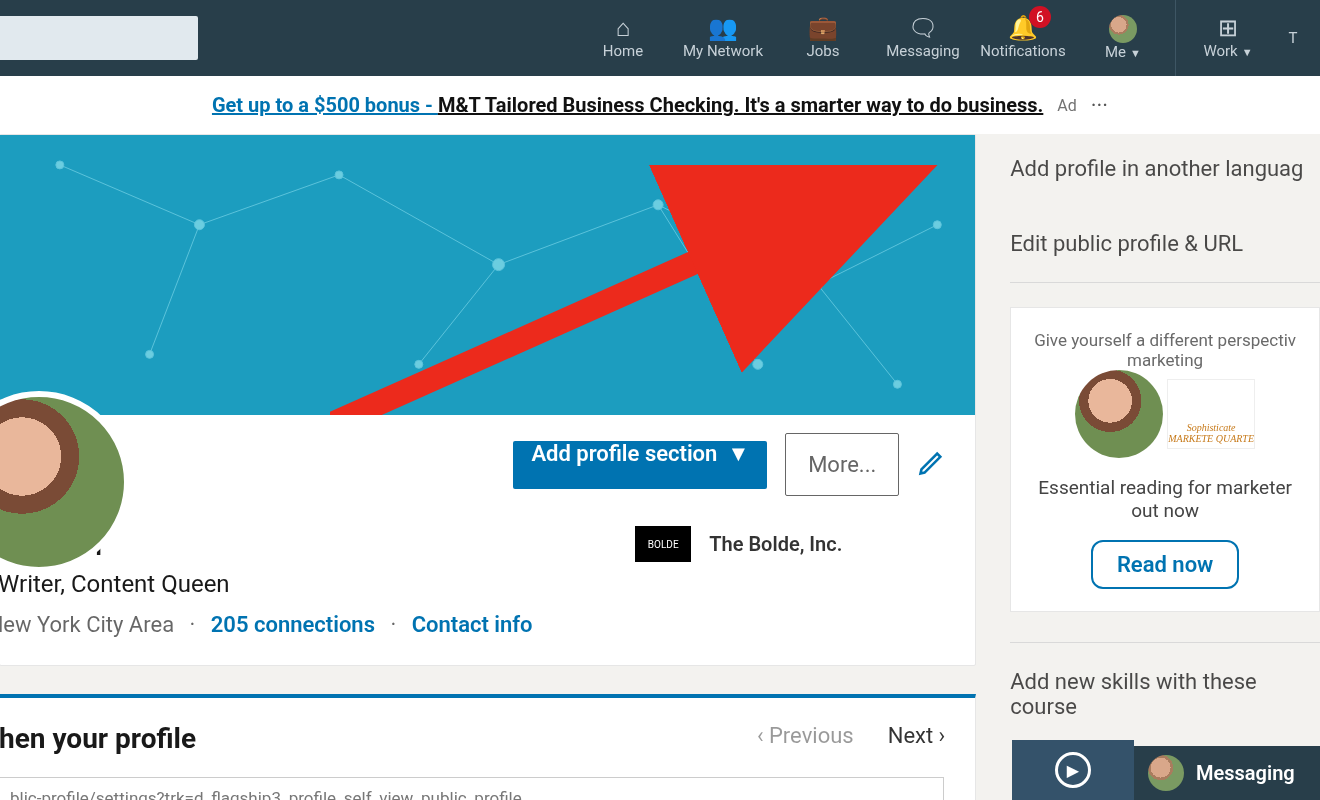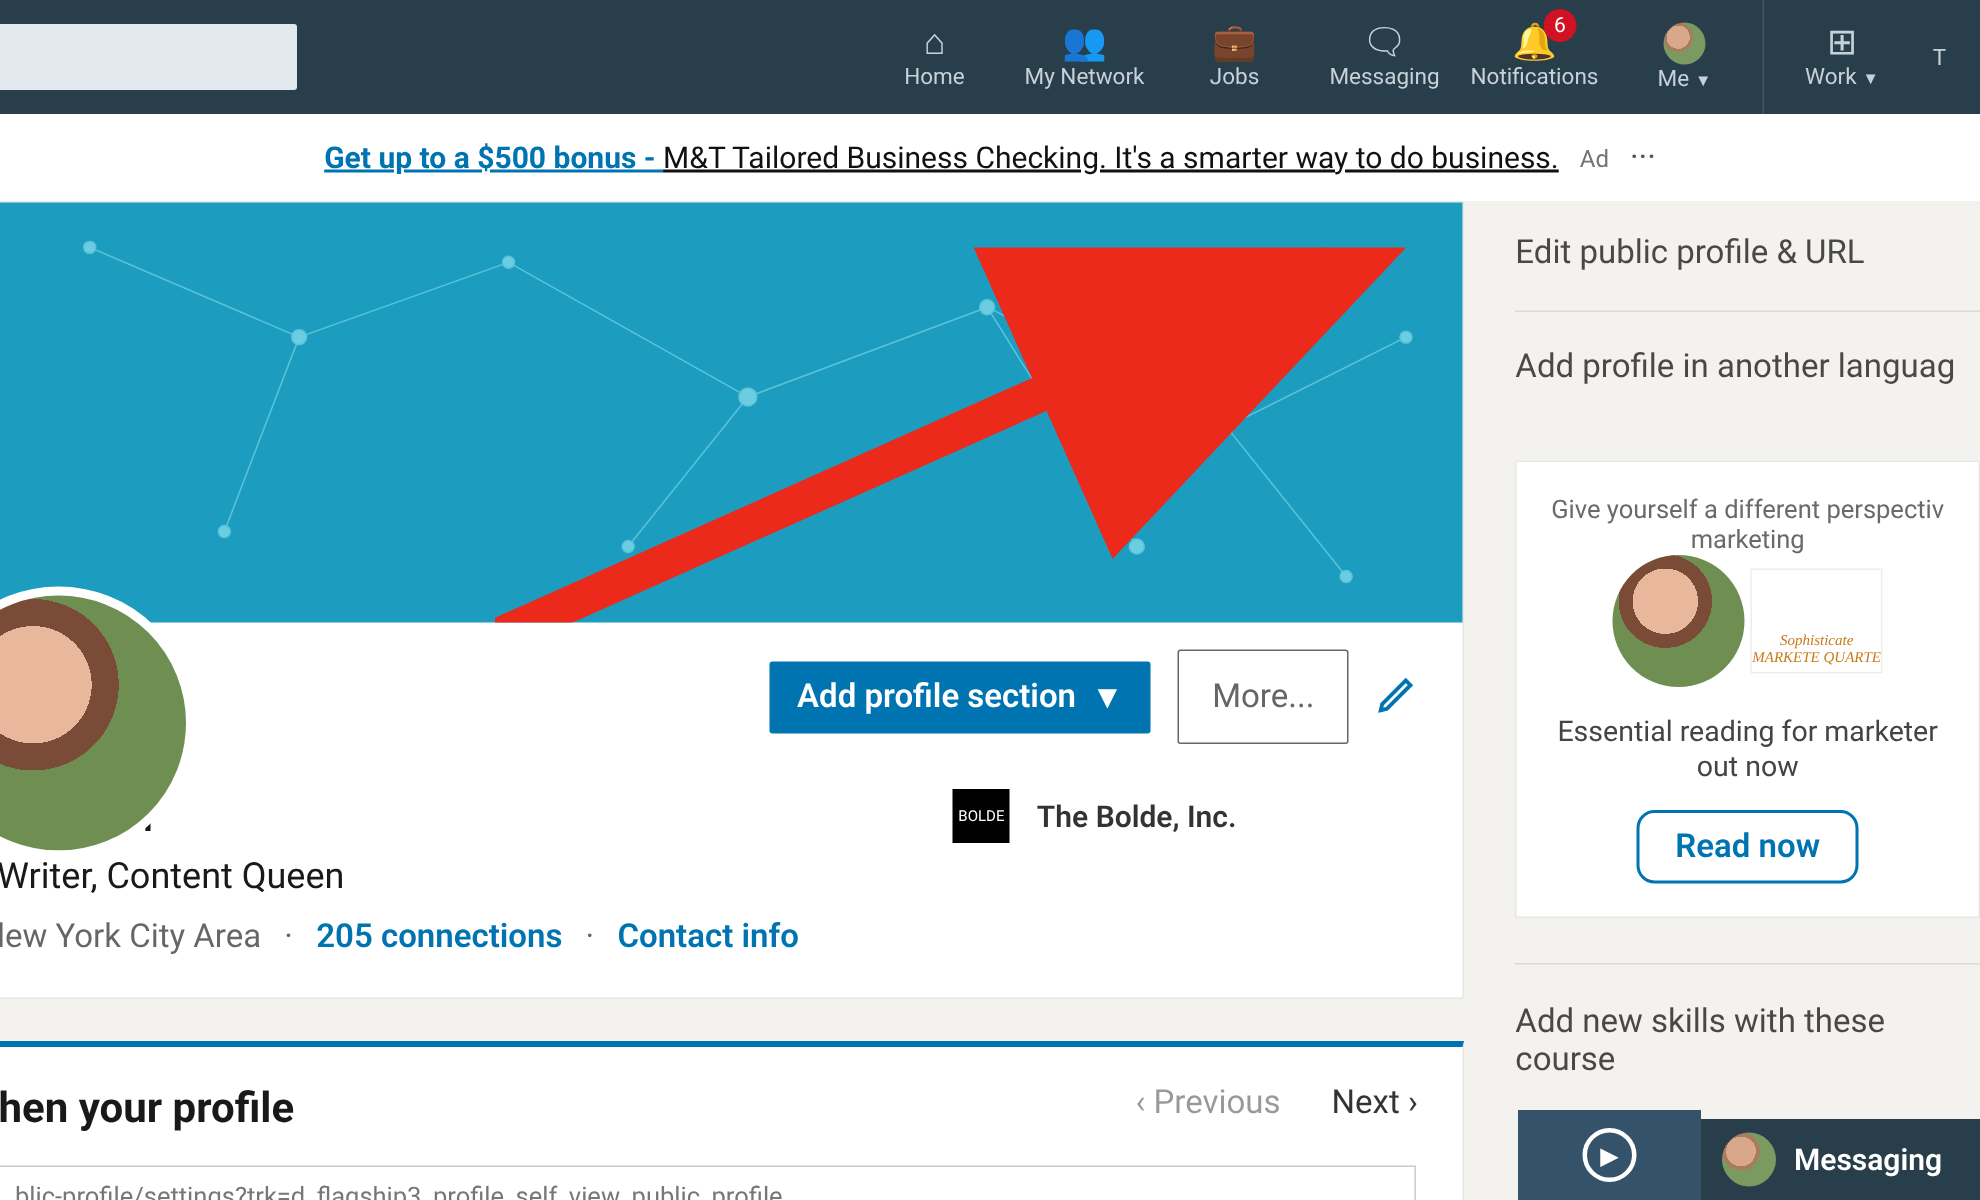--- a/index.html
+++ b/index.html
@@ -12,50 +12,50 @@
 .nav-item { width:100px; display:flex; flex-direction:column; align-items:center; justify-content:center; font-size:15px; cursor:pointer; position:relative; }
 .nav-item .icon { font-size:24px; line-height:1; margin-bottom:2px; }
 .nav-sep { width:1px; background:#3e5664; margin:0 2px; }
 .badge { position:absolute; top:6px; right:22px; background:#d11124; color:#fff; border-radius:50%; width:22px; height:22px; font-size:14px; display:flex; align-items:center; justify-content:center; }
 .avatar-sm { width:28px; height:28px; border-radius:50%; background:radial-gradient(circle at 35% 35%,#d9a78a 0 30%,#a97c5e 30% 38%,#7a9a62 38% 100%); }
 .caret { font-size:11px; margin-left:4px; }
 
 
 .adbar { background:#fff; height:58px; display:flex; align-items:center; justify-content:center; font-size:20px; gap:14px; }
 .adbar a { color:#0073b1; font-weight:700; text-decoration:underline; }
-.adbar .bold { font-weight:400; color:#111; text-decoration:underline; }
+.adbar .bold { font-weight:700; color:#111; text-decoration:underline; }
 .adbar .tag { font-size:16px; color:#737373; }
 .adbar .dots { font-size:22px; color:#555; }
 
 
 .content { display:flex; padding:0; gap:34px; }
 .left-col { width:978px; margin-left:-1px; }
 .right-col { width:310px; padding-top:20px; }
 
 
 .profile-card { background:#fff; border:1px solid #e6e6e6; border-radius:2px; position:relative; overflow:visible; }
 .cover { height:280px; background:#1c9dbf; position:relative; overflow:hidden; }
 .cover svg.net { position:absolute; inset:0; }
 .cover .arrow { position:absolute; left:330px; top:30px; }
 .avatar-lg { width:182px; height:182px; border-radius:50%; border:6px solid #fff; position:absolute; top:256px; left:-52px; overflow:hidden; background:radial-gradient(circle at 40% 35%,#e9b79b 0 26%,#7a4b36 26% 38%,#6f8f52 38% 100%); z-index:5; }
 .action-row { display:flex; gap:18px; padding:18px 30px 0 0; justify-content:flex-end; align-items:center; }
-.btn-primary { background:#0073b1; color:#fff; border:none; height:48px; padding:0 18px; font-size:22px; font-weight:600; border-radius:2px; display:flex; align-items:center; gap:10px; }
+.btn-primary { background:#0073b1; color:#fff; border:none; height:48px; padding:0 18px; font-size:22px; font-weight:600; border-radius:2px; display:flex; gap:10px; }
 .btn-secondary { background:#fff; color:#666; border:1px solid #666; height:63px; padding:0 22px; font-size:22px; border-radius:2px; }
 .edit-icon { color:#0073b1; cursor:pointer; }
 .profile-body { padding:24px 0 28px 0; margin-left:-1px; }
 .name-row { display:flex; }
 .name-left { flex:1; padding-left:0; }
 .name { font-size:38px; font-weight:400; color:rgba(0,0,0,0.9); margin-left:-1px; margin-bottom:6px; }
 .headline { font-size:24px; color:rgba(0,0,0,0.9); margin-left:-1px; margin-bottom:14px; }
 .meta { font-size:22px; color:rgba(0,0,0,0.6); margin-left:-1px; }
 .meta .link { color:#0073b1; font-weight:600; }
 .meta .sep { margin:0 10px; }
 .exp-col { width:340px; padding-top:6px; }
 .exp-item { display:flex; align-items:center; gap:18px; margin-bottom:16px; }
-.exp-logo { width:38px; height:36px; background:#000; color:#fff; font-size:10px; display:flex; align-items:center; justify-content:center; }
+.exp-logo { width:56px; height:36px; background:#000; color:#fff; font-size:10px; display:flex; align-items:center; justify-content:center; }
 .exp-logo.grey { background:#cfcfcf; color:#cfcfcf; }
 .exp-text { font-size:20px; font-weight:600; color:rgba(0,0,0,0.8); line-height:1.3; }
 
 
 .strengthen { background:#fff; border:1px solid #e6e6e6; border-top:4px solid #0073b1; margin-top:28px; padding:24px 30px 20px 0; }
 .strengthen h2 { font-size:28px; font-weight:700; color:rgba(0,0,0,0.9); margin-left:-1px; }
 .strengthen .nav { float:right; margin-top:-32px; font-size:22px; color:rgba(0,0,0,0.4); display:flex; gap:34px; }
 .strengthen .nav .next { color:rgba(0,0,0,0.8); }
 .strengthen input { width:100%; height:42px; border:1px solid #ccc; padding:0 10px; font-size:17px; color:#777; margin-top:22px; margin-left:-1px; }
 
@@ -203,22 +203,22 @@
       <h2>hen your profile</h2>
       <div class="nav">
         <span>‹  Previous</span>
         <span class="next">Next  ›</span>
       </div>
       <input value="blic-profile/settings?trk=d_flagship3_profile_self_view_public_profile" style="">
     </div>
   </div>
 
   <div class="right-col">
+    <div class="side-link" style="border:none">Add profile in another languag</div>
     <div class="side-link">Edit public profile &amp; URL</div>
-    <div class="side-link" style="border:none">Add profile in another languag</div>
     <div class="promo-card">
       <div class="msg">Give yourself a different perspectiv marketing</div>
       <div class="promo-pair">
         <div class="promo-avatar"></div>
         <div class="promo-logo">Sophisticate MARKETE QUARTE</div>
       </div>
       <div class="promo-sub">Essential reading for marketer out now</div>
       <button class="btn-outline">Read now</button>
     </div>
     <div class="side-head">Add new skills with these course</div>

